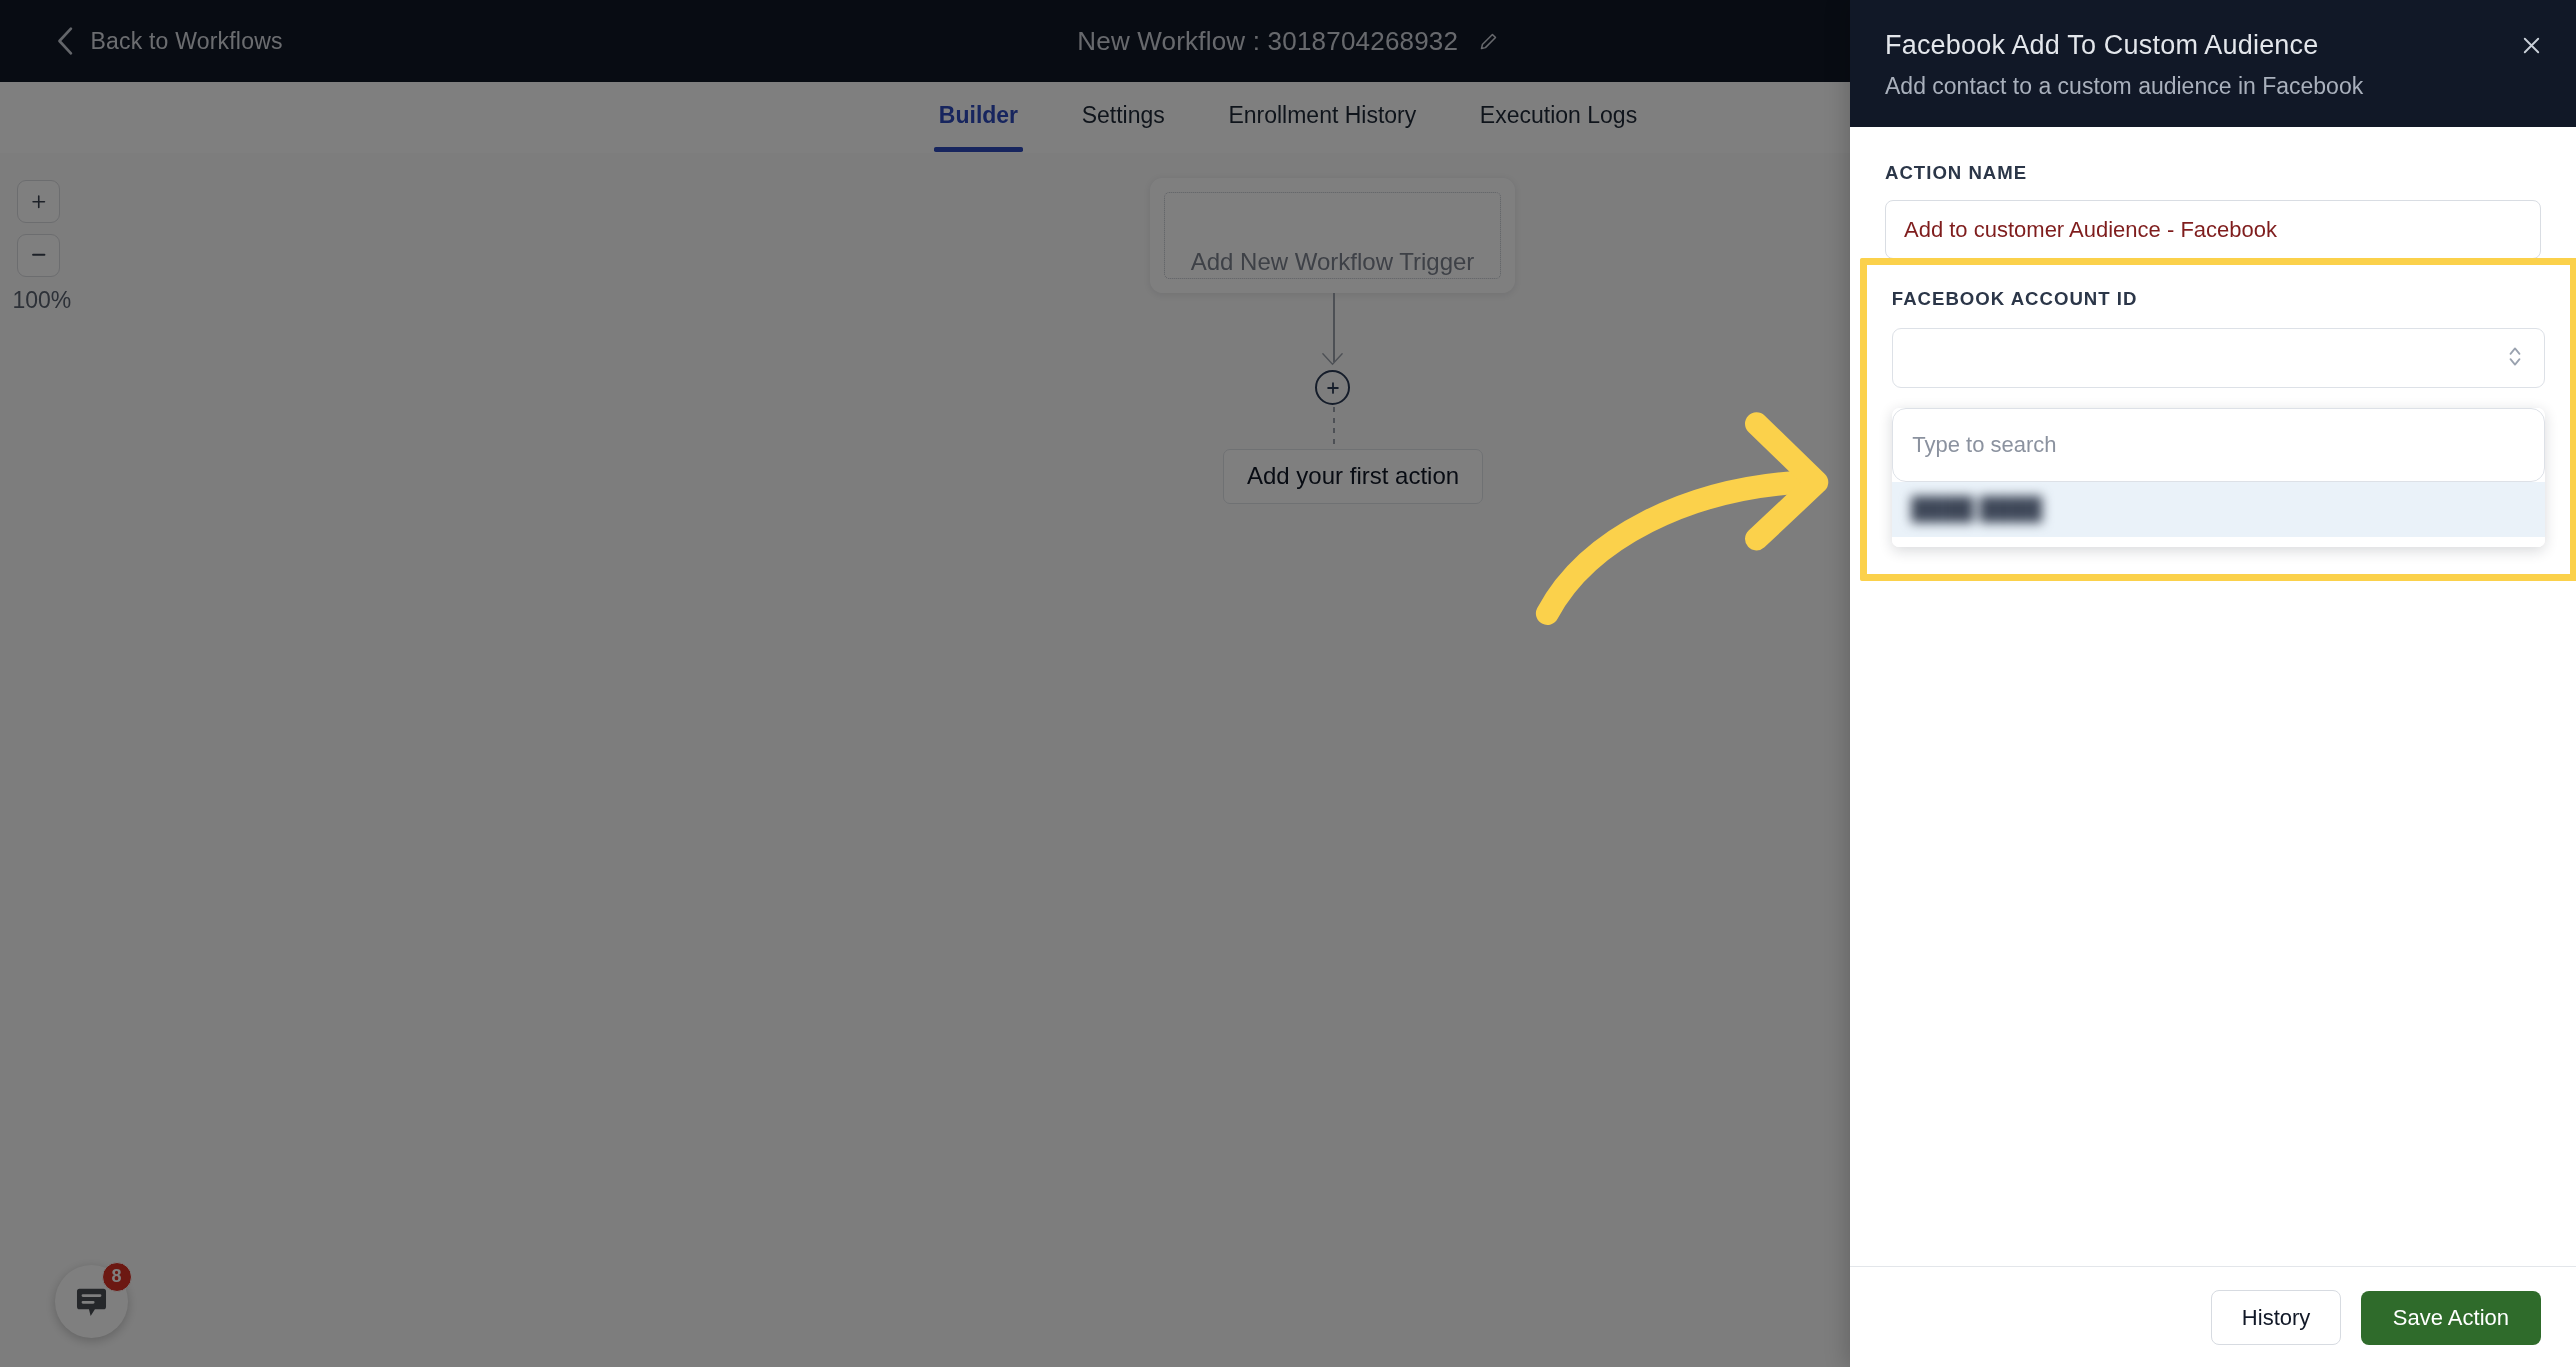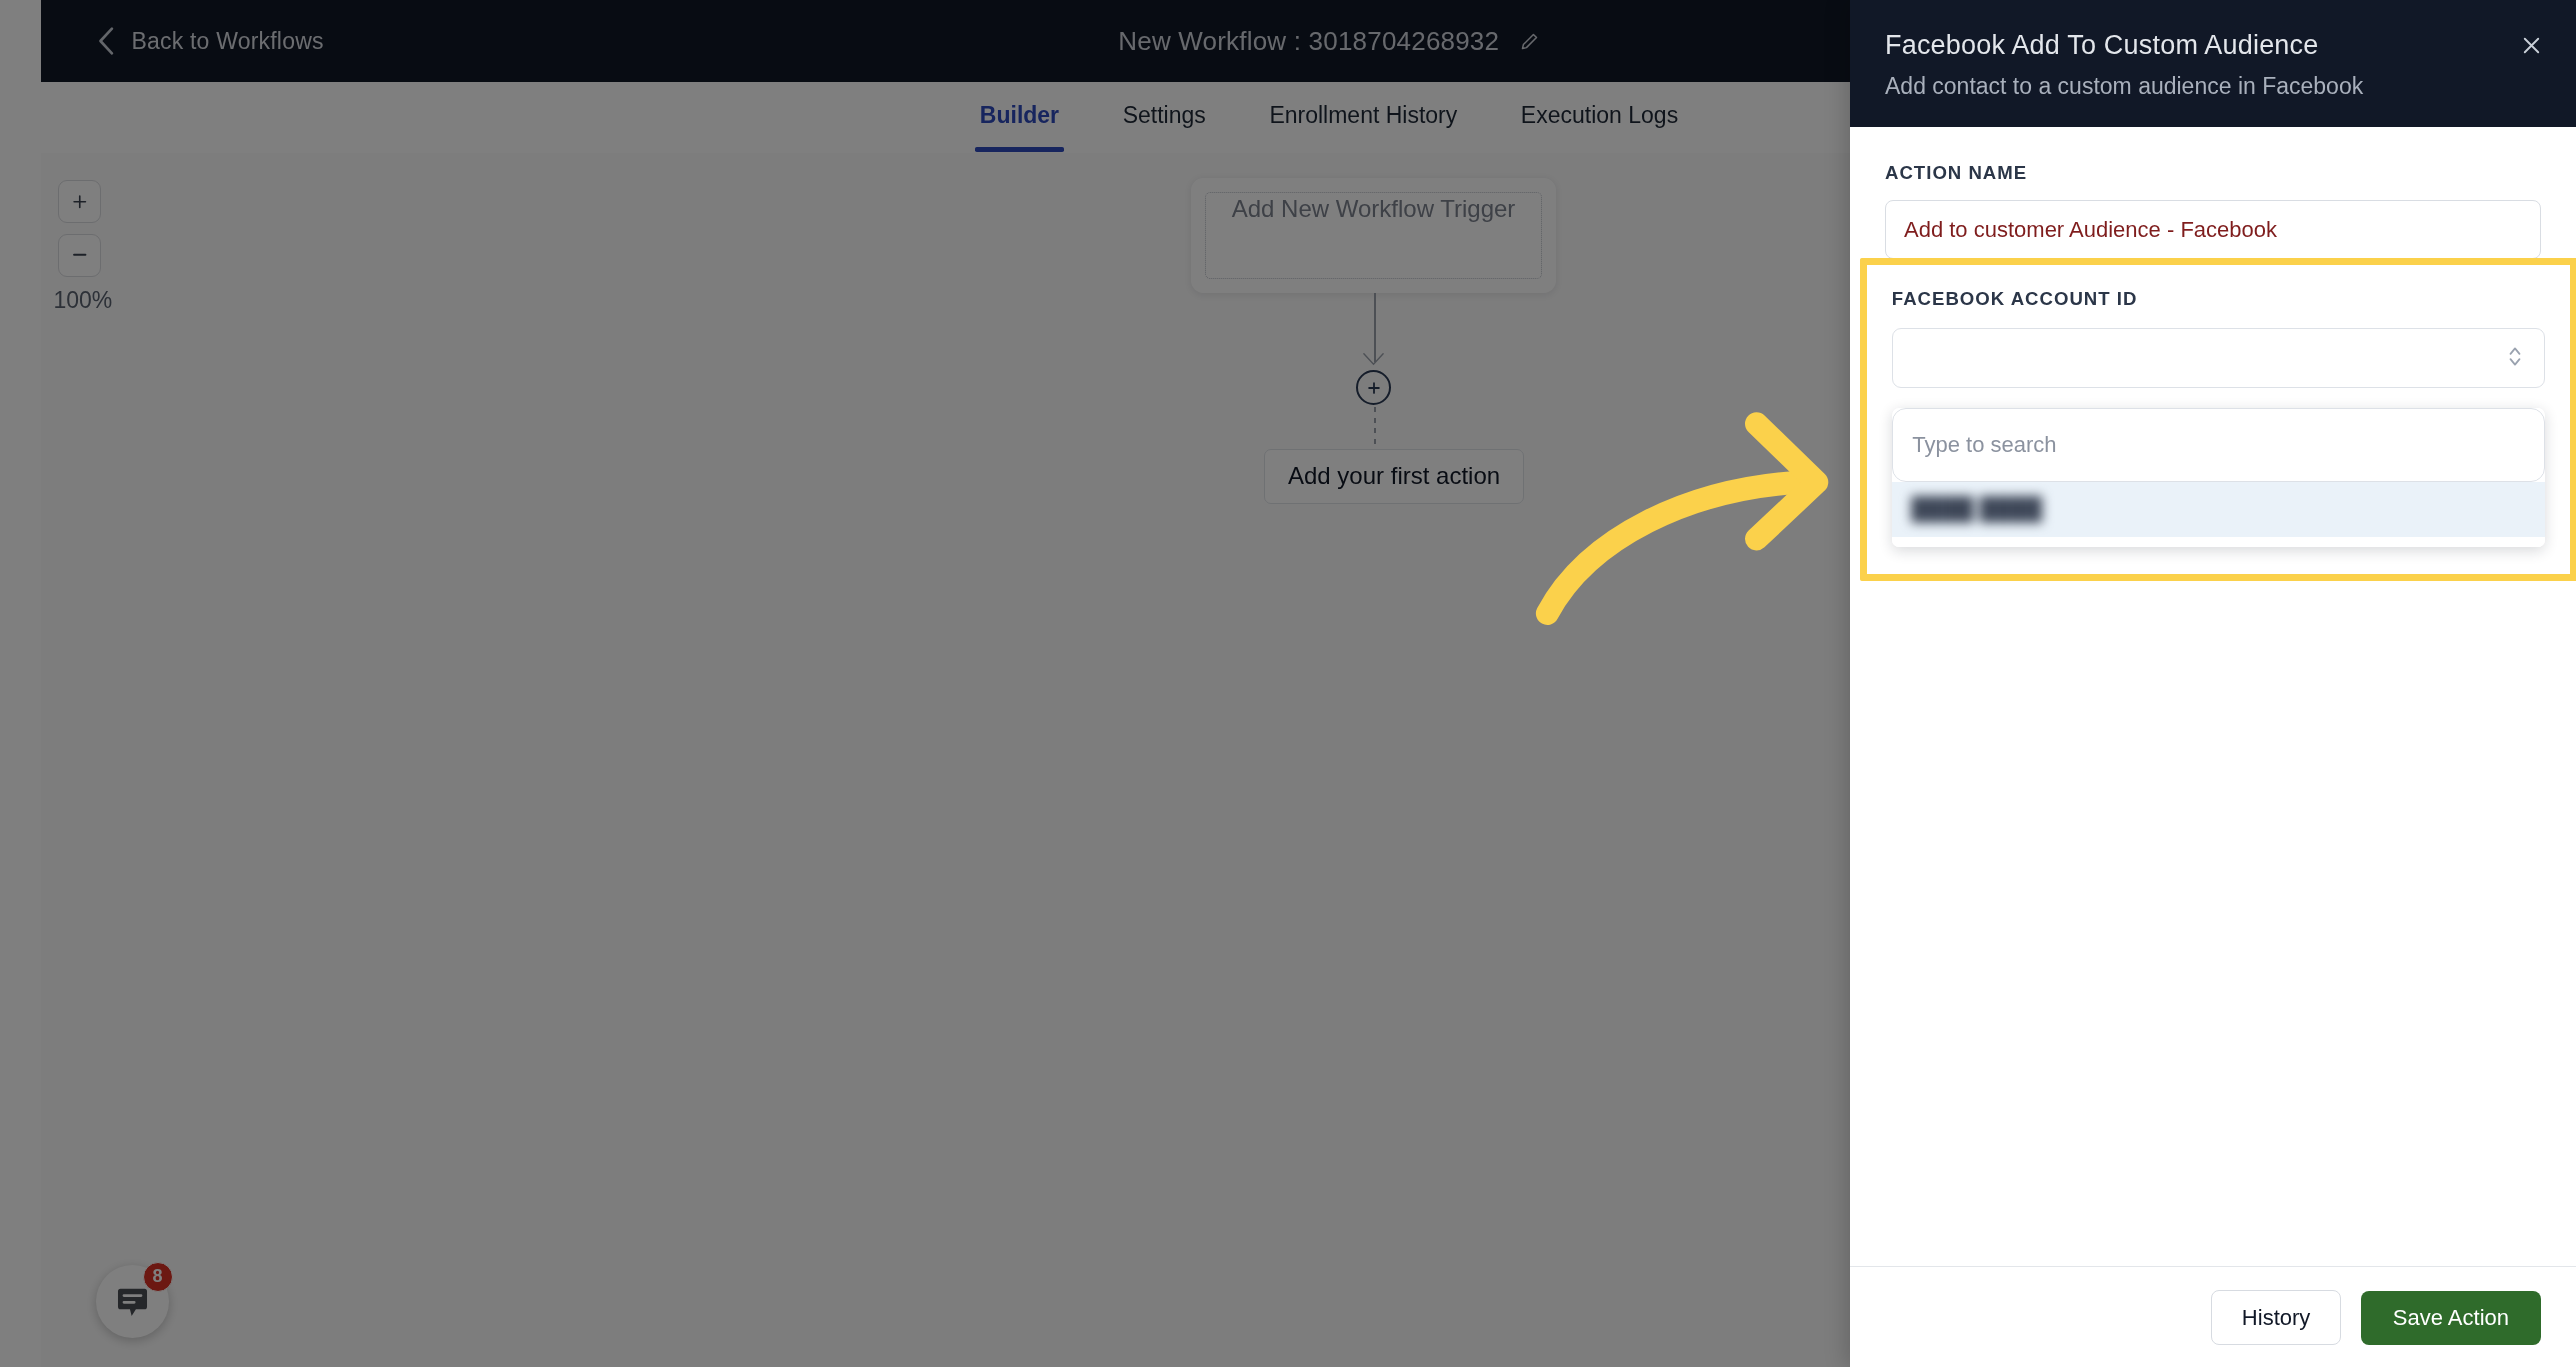--- a/index.html
+++ b/index.html
@@ -7,21 +7,21 @@
   html, body {
     width: 2576px; height: 1368px;
     overflow: hidden;
     font-family: "Liberation Sans", sans-serif;
     background: #ffffff;
   }
 
   #root { position: relative; width: 2576px; height: 1368px; }
 
   
-  .app-layer { position: absolute; inset: 0; background: #737373; margin-left: 41px; }
+  .app-layer { position: absolute; inset: 0; background: #737373; }
 
   
   .topbar {
     position: absolute; left: 0; top: 0; width: 2576px; height: 82px;
     background: #111827;
     display: flex; align-items: center;
   }
   .back-btn {
     display: flex; align-items: center; gap: 16px;
     margin-left: 55px; cursor: pointer;
@@ -77,21 +77,21 @@
   
   .flow { position: absolute; left: 1150px; top: 25px; width: 373px; }
   .trigger-card {
     width: 365px; height: 115px; border-radius: 12.4px; background: #ffffff;
     box-shadow: 0 1.8px 8px rgba(16,24,40,.10);
     display: flex; align-items: center; justify-content: center;
     padding: 14px;
   }
   .trigger-inner {
     width: 100%; height: 100%; border: 1.8px dotted #b9bec7; border-radius: 5.3px;
-    display: flex; align-items: flex-start; justify-content: center; text-align: center;
+    display: flex; align-items: flex-end; justify-content: center; text-align: center;
   }
   .trigger-text { font-size: 24px; color: #7c828e; line-height: 1.35; }
 
   .connector { position: absolute; left: 183px; top: 115px; width: 1.8px; height: 69px; background: #9aa0aa; }
   .arrow-head { position: absolute; left: 171px; top: 174px; }
   .plus-node {
     position: absolute; left: 165px; top: 192px;
     width: 35px; height: 35px; border: 2.7px solid #2b3a55; border-radius: 50%;
     display: flex; align-items: center; justify-content: center;
     background: #fbfbfb; cursor: pointer;

